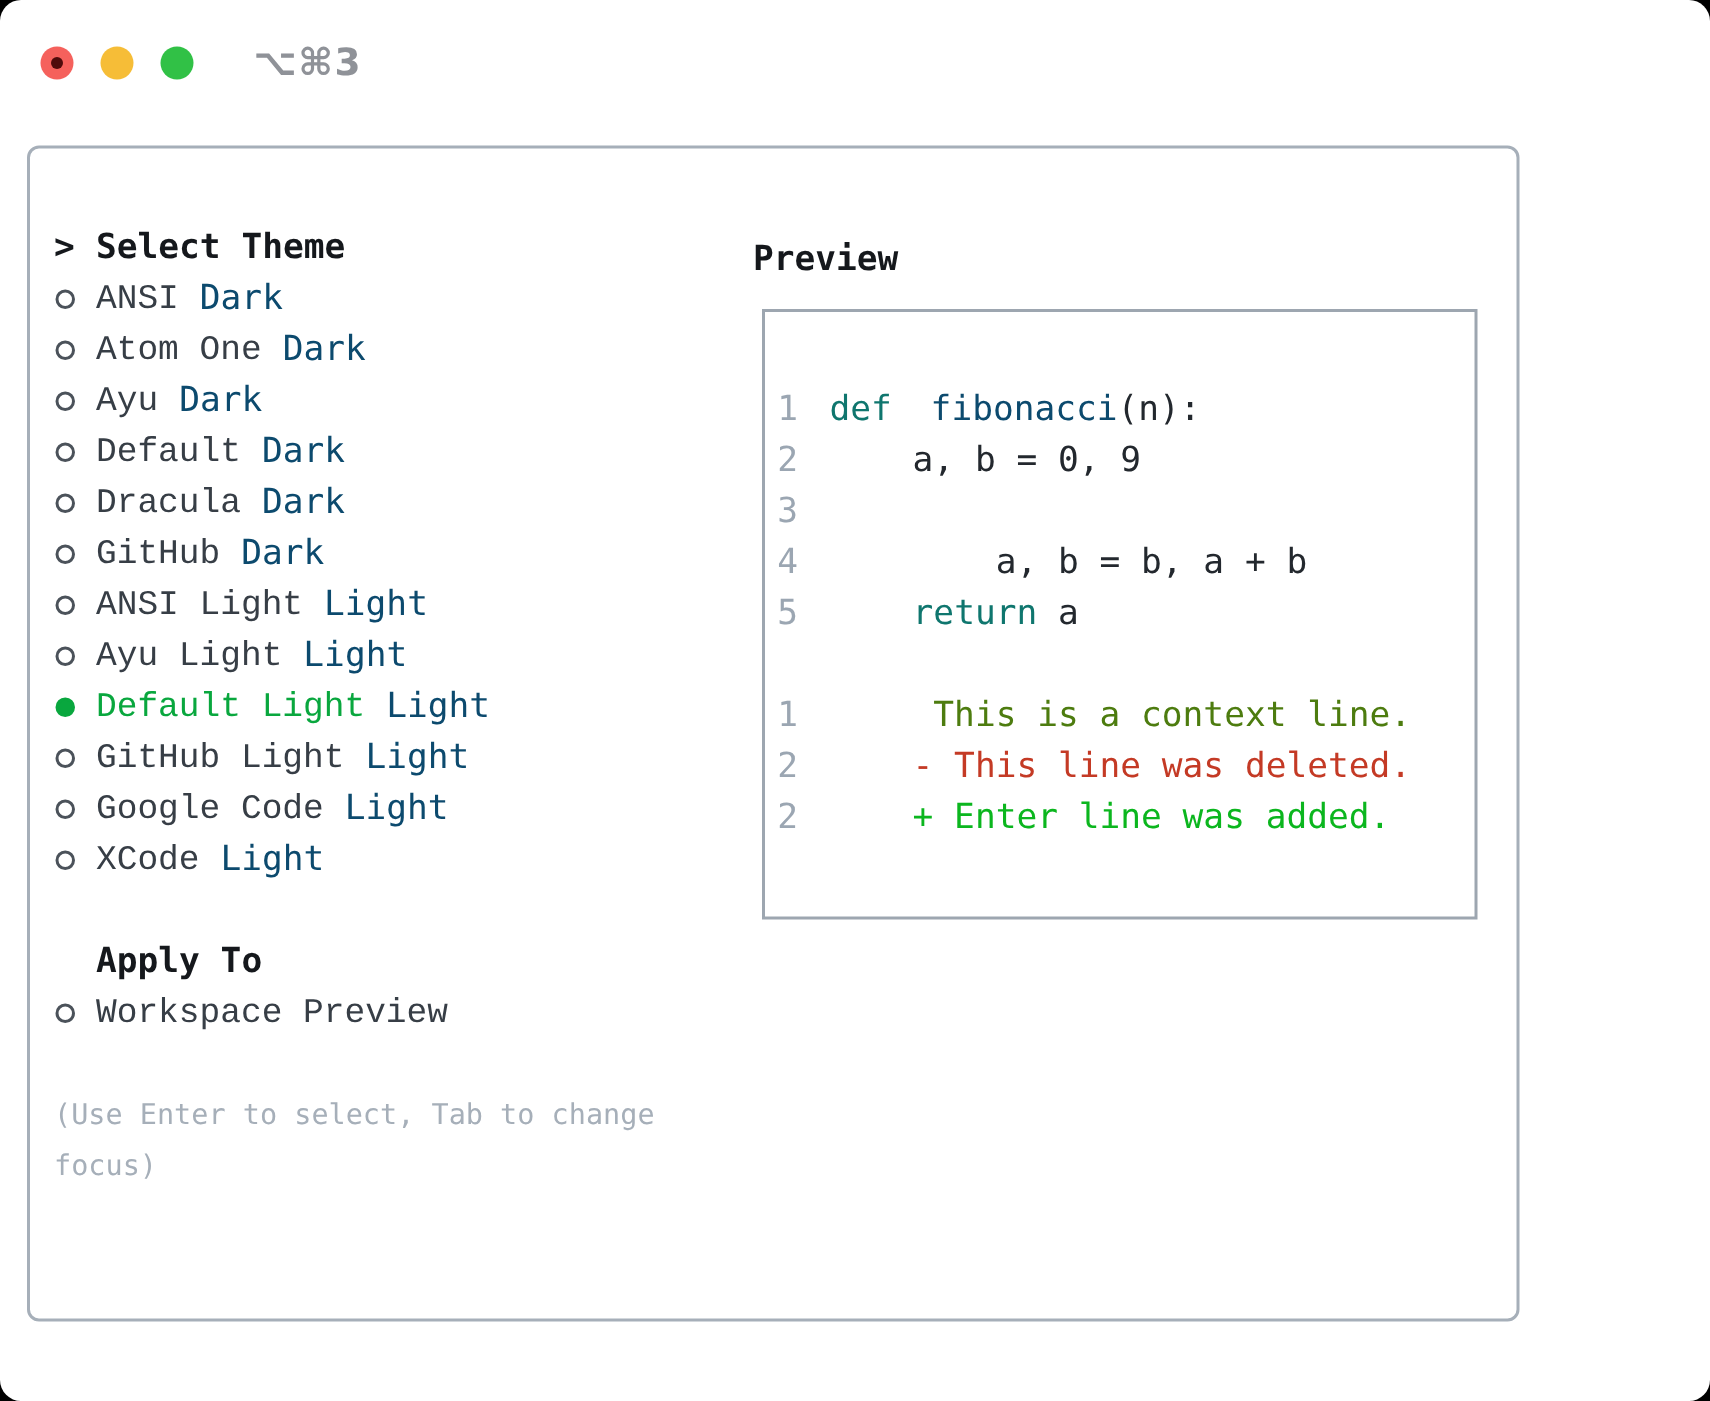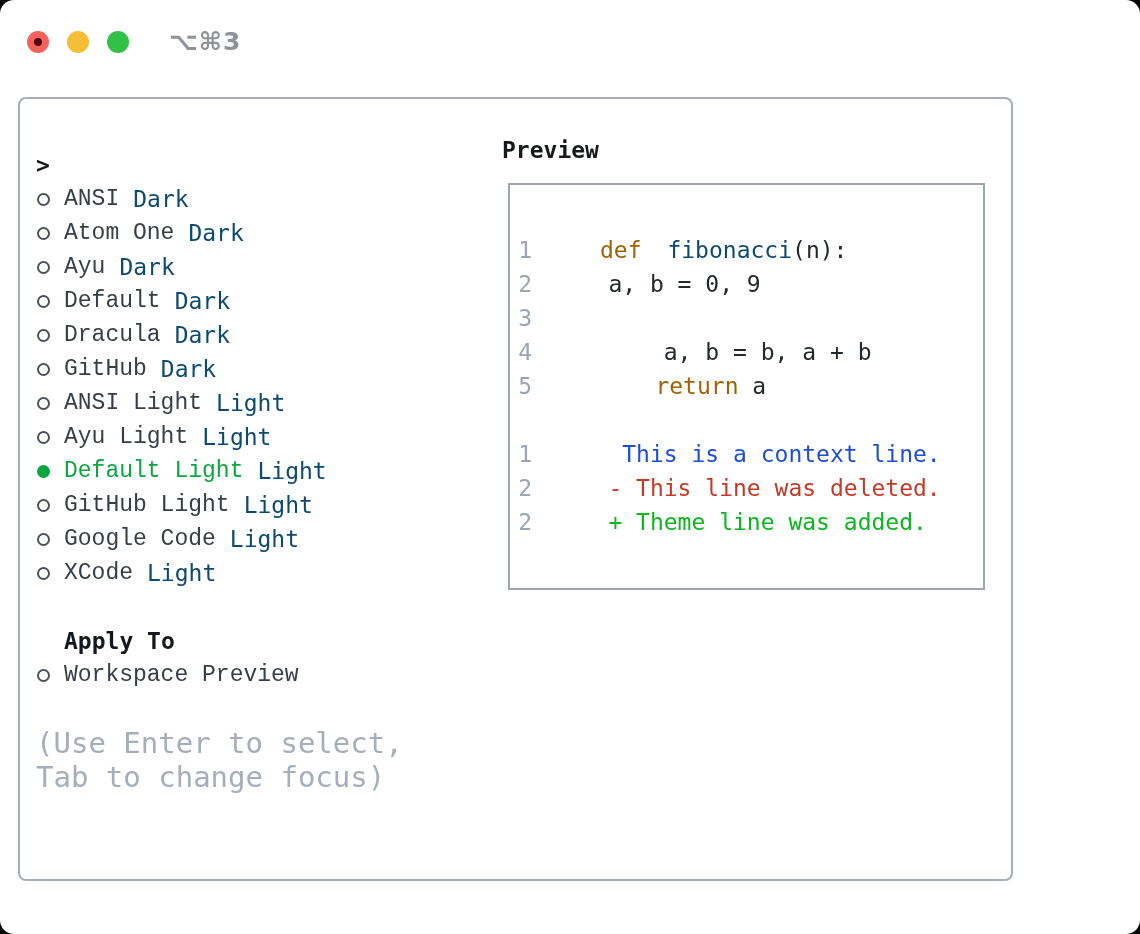--- a/index.html
+++ b/index.html
@@ -43,40 +43,40 @@
   .marker { width: 14px; margin-right: 14px; display: flex; align-items: center; justify-content: center; flex: none; }
   .prompt-glyph { font-weight: bold; color: #15181c; }
   .heading-text { font-weight: bold; color: #15181c; }
   .radio { width: 13px; height: 13px; border-radius: 50%; border: 2px solid #4b525a; }
   .opt-label { color: #373e46; font-family: Liberation Mono, monospace; }
   .opt-variant { color: #0c4a6e; margin-left: 14px; }
   .row.selected .opt-label { color: #09a73e; }
   .row.selected .radio { background: #09a73e; border-color: #09a73e; }
   .help {
     margin-top: 0; width: 404px;
-    color: #a6afb9; line-height: 34px; font-size: 29px;
+    color: #a6afb9; line-height: 34px; font-size: 19px;
   }
 
   
-  .right-col { position: absolute; left: 482px; top: 34px; }
+  .right-col { position: absolute; left: 482px; top: 57px; }
   .preview-box {
     margin-left: 6px; margin-top: 16px;
     width: 477px; height: 407px;
     border: 2px solid #9da6b0;
     padding: 48px 0 0 8px;
     background: #fff;
     overflow: hidden;
   }
   .pv-line { height: 34px; display: flex; align-items: center; white-space: pre; }
   .pv-num { width: 14px; text-align: right; margin-right: 21px; color: #9ba6b2; flex: none; }
   .pv-code { white-space: pre; }
   .s-plain { color: #23282e; }
-  .s-keyword { color: #a16207; margin-left: 47px; }
+  .s-keyword { color: #0f766e; }
   .s-function { color: #0c4a6e; margin-left: 12px; }
-  .s-context { color: #1d4ed8; }
+  .s-context { color: #4d7c0f; }
   .s-deleted { color: #c43a25; }
   .s-added { color: #0bb61e; }
 </style>
 </head>
 <body>
 
 <div class="screen">
 
   <div class="titlebar">
     <button class="tl tl-red">
@@ -85,20 +85,21 @@
     <button class="tl tl-yellow"></button>
     <button class="tl tl-green"></button>
     <span class="win-title">⌥⌘3</span>
   </div>
 
   <div class="main-box">
 
     <div class="left-col">
       <div class="row">
         <span class="marker prompt-glyph">&gt;</span>
+        <span class="heading-text">Select Theme</span>
       </div>
 
       <div id="theme-list">
           <div class="row option">
     <span class="marker">
       <span class="radio"></span>
     </span>
     <span class="opt-label">ANSI</span>
     <span class="opt-variant">Dark</span>
   </div>
@@ -233,19 +234,19 @@
           <div class="pv-line">
     <span class="pv-num">1</span>
     <span class="pv-code"><span class="s-context">     This is a context line.</span></span>
   </div>
           <div class="pv-line">
     <span class="pv-num">2</span>
     <span class="pv-code"><span class="s-deleted">    - This line was deleted.</span></span>
   </div>
           <div class="pv-line">
     <span class="pv-num">2</span>
-    <span class="pv-code"><span class="s-added">    + Theme line was added.</span></span>
+    <span class="pv-code"><span class="s-added">    + Enter line was added.</span></span>
   </div>
         </div>
     </div>
 
   </div>
 </div>
 
 </body></html>

